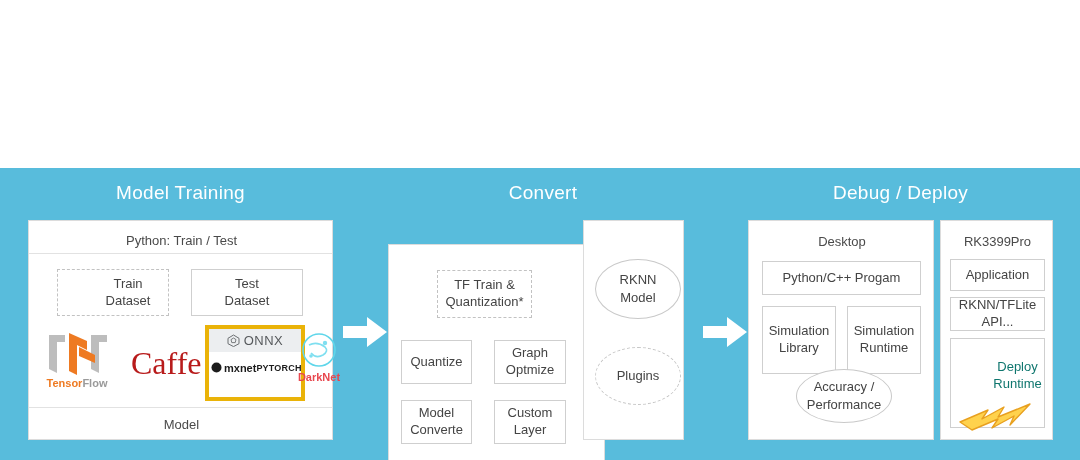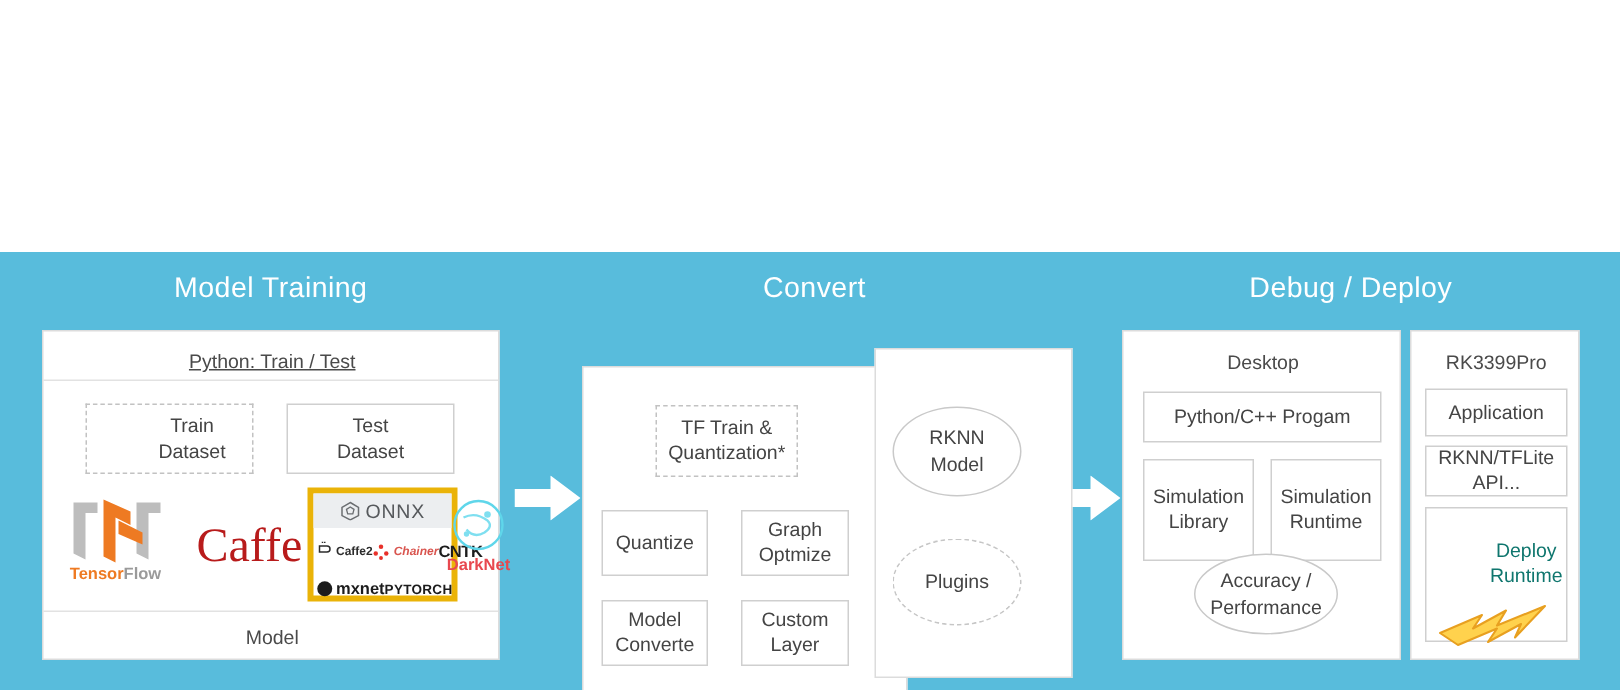--- a/index.html
+++ b/index.html
@@ -44,21 +44,21 @@
   #title-convert  { left: 388px; width: 310px; }
   #title-debug    { left: 748px; width: 305px; }
 
   
   .panel {
     position: absolute; background: #ffffff;
     border: 1px solid #dcdcdc;
   }
   #panel-training { left: 28px;  top: 220px; width: 305px; height: 220px; }
   #panel-convert-a{ left: 388px; top: 220px; width: 217px; height: 220px; margin-top: 24px; }
-  #panel-convert-b{ left: 583px; top: 220px; width: 132px; height: 220px; margin-top: 12px; }
+  #panel-convert-b{ left: 583px; top: 220px; width: 101px; height: 220px; }
   #panel-desktop  { left: 748px; top: 220px; width: 186px; height: 220px; }
   #panel-rk       { left: 940px; top: 220px; width: 113px; height: 220px; }
 
   
   .arrow { position: absolute; width: 44px; height: 30px; }
   #arrow-1 { left: 343px; top: 317px; }
   #arrow-2 { left: 703px; top: 317px; }
 
   
   .box {
@@ -75,21 +75,21 @@
   }
   .ellipse.dashed { border: 1px dashed #c6c6c6; }
 
   .band-label {
     position: absolute; text-align: center; color: #4a4a4a;
     font-size: 13px; line-height: 1.3;
   }
   .hrule { position: absolute; height: 1px; background: #e2e2e2; }
 
   
-  #lbl-python { left: 0; top: 12px; width: 305px; text-decoration: underline; }
+  #lbl-python { left: 0; top: 12px; width: 305px; }
   #rule-python { left: 0; top: 32px; width: 303px; }
   #box-train { left: 28px; top: 48px; width: 112px; height: 47px; padding-left: 30px; }
   #box-test  { left: 162px; top: 48px; width: 112px; height: 47px; }
   #rule-model { left: 0; top: 186px; width: 303px; }
   #lbl-model { left: 0; top: 196px; width: 305px; }
 
   .logos {
     position: absolute; left: 4px; top: 104px; width: 295px; height: 76px;
   }
   .logo { position: absolute; }
@@ -223,41 +223,20 @@
       <div class="logo" id="logo-onnx">
         <div class="onnx-head">
           <svg width="13" height="13" viewBox="0 0 13 13" aria-hidden="true">
             <polygon points="6.5,1 12,4.3 12,9.7 6.5,12.6 1,9.7 1,4.3" fill="none" stroke="#6b6e71" stroke-width="1"></polygon>
             <polygon points="6.5,4 9,5.6 8.2,8.6 4.8,8.6 4,5.6" fill="none" stroke="#6b6e71" stroke-width=".9"></polygon>
           </svg>
           <span>ONNX</span>
         </div>
         <div class="onnx-grid">
           <div class="onnx-row">
-            <span class="onnx-cell c-caffe2">
-              <svg width="11" height="13" viewBox="0 0 11 13" aria-hidden="true">
-                <path d="M2,3 h5 a2,2 0 0 1 0,4 h-5 z" fill="none" stroke="#2c2c2c" stroke-width="1"></path>
-                <path d="M4,1 v-1 M5.5,1 v-1" stroke="#2c2c2c" stroke-width="1"></path>
-              </svg>
-              <span>Caffe2</span>
-            </span>
-            <span class="onnx-cell c-chainer">
-              <svg width="12" height="12" viewBox="0 0 12 12" aria-hidden="true">
-                <circle cx="6" cy="2.5" r="1.5" fill="#e8312a"></circle>
-                <circle cx="2.5" cy="7" r="1.5" fill="#e8312a"></circle>
-                <circle cx="9.5" cy="7" r="1.5" fill="#e8312a"></circle>
-                <circle cx="6" cy="10" r="1.3" fill="#e8312a"></circle>
-              </svg>
-              <span>Chainer</span>
-            </span>
-            <span class="onnx-cell c-cntk">
-              <span>CNTK</span>
-            </span>
-          </div>
-          <div class="onnx-row">
             <span class="onnx-cell c-mxnet">
               <svg width="11" height="11" viewBox="0 0 11 11" aria-hidden="true">
                 <circle cx="5.5" cy="5.5" r="5" fill="#1c1c1c"></circle>
               </svg>
               <span>mxnet</span>
             </span>
             <span class="onnx-cell c-pytorch">
               <span>PYTORCH</span>
             </span>
           </div>

